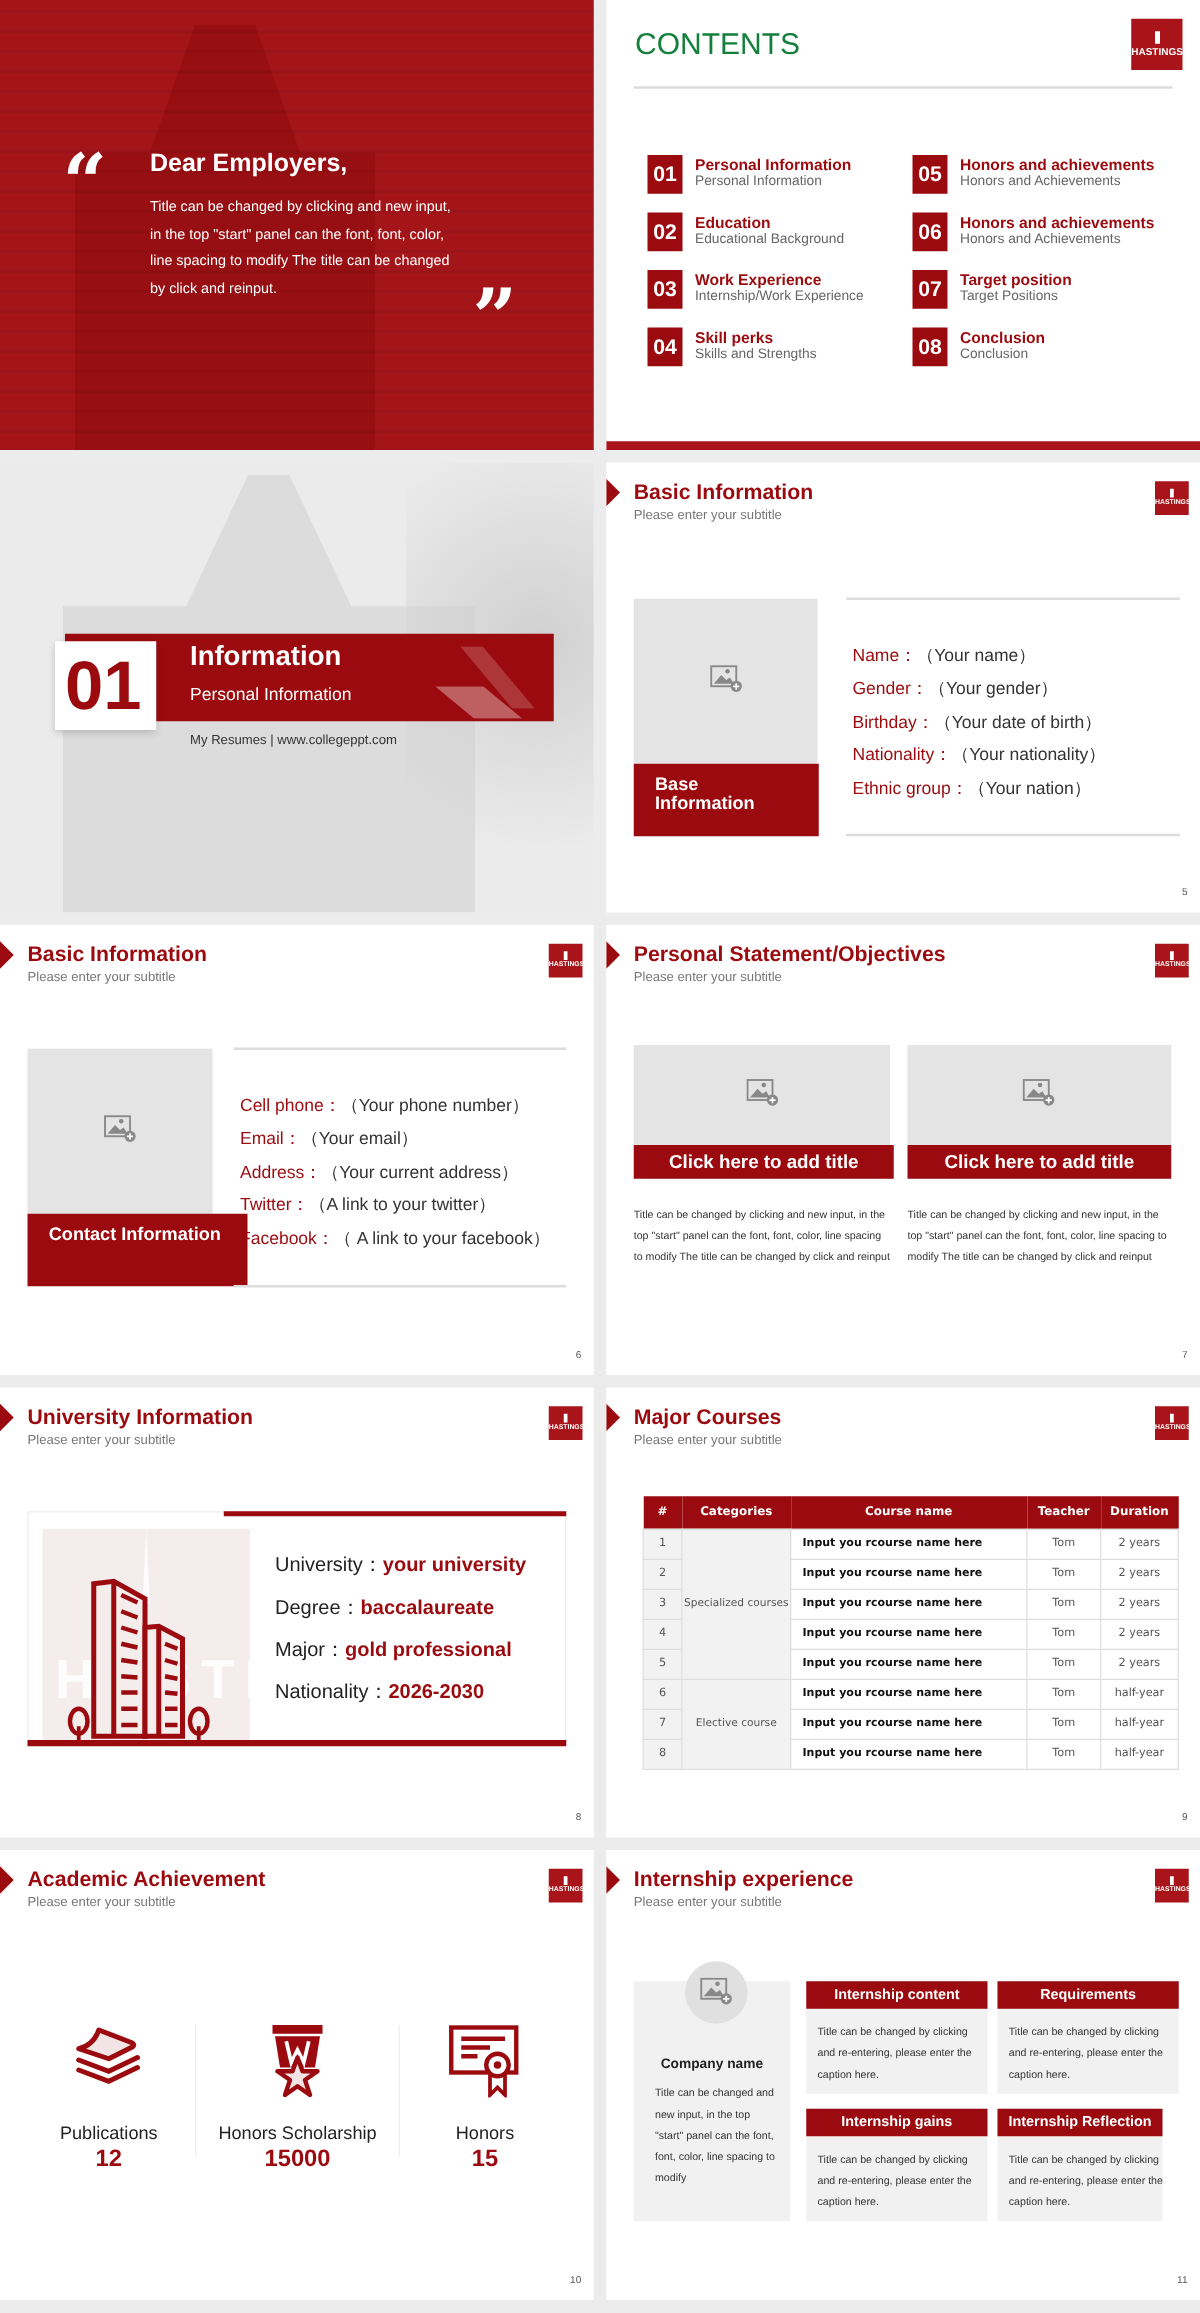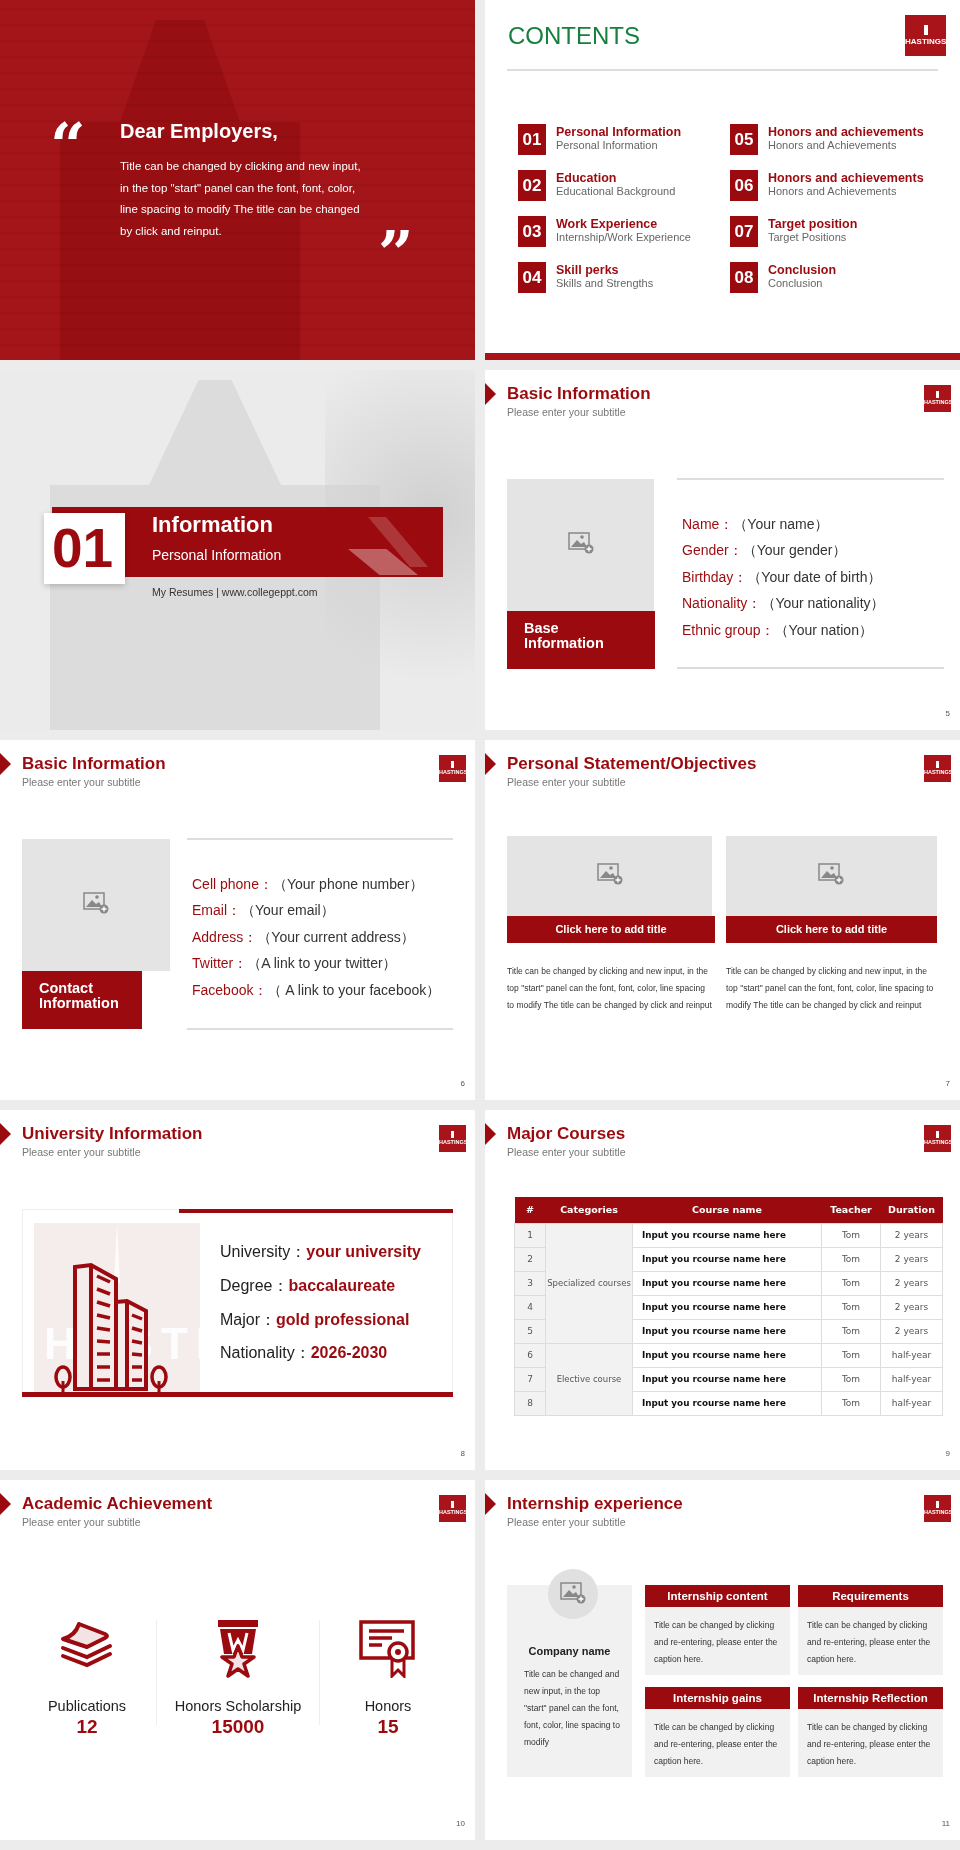--- a/index.html
+++ b/index.html
@@ -61,21 +61,21 @@
 
   
   .ph { position: absolute; background: #e5e4e5; }
   .ph-icon { position: absolute; width: 26px; height: 22px; }
   .redlabel { position: absolute; background: #9b0a0e; color: #fff; font-weight: bold; font-size: 14.5px; line-height: 15px; padding: 10px 17px; }
   .hline { position: absolute; height: 2px; background: #ddd; }
   .field { position: absolute; font-size: 14px; white-space: nowrap; color: #333; }
   .field .k { color: #9b0a0e; }
 
   
-  .clk { position: absolute; background: #9b0a0e; color: #fff; font-weight: bold; font-size: 11px; text-align: center; line-height: 27px; }
+  .clk { position: absolute; background: #9b0a0e; color: #fff; font-weight: bold; font-size: 15px; text-align: center; line-height: 27px; }
   .para { position: absolute; font-size: 8.5px; line-height: 17px; color: #333; }
 
   
   .uni-frame { position: absolute; left: 22px; top: 99px; width: 431px; height: 185px; border: 1px solid #eee; }
   .uni-topbar { position: absolute; left: 179px; top: 99px; width: 274px; height: 4px; background: #9b0a0e; }
   .uni-bot { position: absolute; left: 22px; top: 282px; width: 431px; height: 5px; background: #9b0a0e; }
   .uni-art { position: absolute; left: 34px; top: 113px; width: 166px; height: 169px; background: #f5ecec; }
   .uni-row { position: absolute; left: 220px; font-size: 16px; color: #222; white-space: nowrap; }
   .uni-row b { color: #9b0a0e; }
 
@@ -203,21 +203,21 @@
   <div class="logo"><span class="tower"></span><span>HASTINGS</span></div>
   <div class="ph" style="left:22px;top:99px;width:148px;height:132px">
     <svg class="ph-icon" style="left:61px;top:53px" viewBox="0 0 26 22">
       <rect x="1" y="1" width="20" height="16" fill="none" stroke="#888" stroke-width="1.5"></rect>
       <path d="M3 15 L9 8 L13 12 L16 10 L19 15 Z" fill="#888"></path>
         <circle cx="14" cy="5" r="1.8" fill="#888"></circle>
       <circle cx="21" cy="17" r="4.5" fill="#888"></circle>
         <path d="M21 14.5v5M18.5 17h5" stroke="#fff" stroke-width="1.4"></path>
     </svg>
   </div>
-  <div class="redlabel" style="left:22px;top:231px;width:120px;height:58px">Contact Information</div>
+  <div class="redlabel" style="left:22px;top:231px;width:176px;height:58px">Contact Information</div>
   <div class="hline" style="left:187px;top:98px;width:266px"></div>
   <div class="hline" style="left:187px;top:288px;width:266px"></div>
   <div class="field" style="left:192px;top:136px"><span class="k">Cell phone：</span><span>（Your phone number）</span></div>
   <div class="field" style="left:192px;top:162px"><span class="k">Email：</span><span>（Your email）</span></div>
   <div class="field" style="left:192px;top:189px"><span class="k">Address：</span><span>（Your current address）</span></div>
   <div class="field" style="left:192px;top:215px"><span class="k">Twitter：</span><span>（A link to your twitter）</span></div>
   <div class="field" style="left:192px;top:242px"><span class="k">Facebook：</span><span>（ A link to your facebook）</span></div>
   <div class="pagenum">6</div>
 </div>
 
@@ -434,18 +434,18 @@
     <div class="card-b">Title can be changed by clicking and re-entering, please enter the caption here.</div>
   </div>
   <div class="card" style="left:313px;top:105px;width:145px;height:90px">
     <div class="card-h">Requirements</div>
     <div class="card-b">Title can be changed by clicking and re-entering, please enter the caption here.</div>
   </div>
   <div class="card" style="left:160px;top:207px;width:145px;height:90px">
     <div class="card-h">Internship gains</div>
     <div class="card-b">Title can be changed by clicking and re-entering, please enter the caption here.</div>
   </div>
-  <div class="card" style="left:313px;top:207px;width:145px;height:90px">
+  <div class="card" style="left:313px;top:207px;width:132px;height:90px">
     <div class="card-h">Internship Reflection</div>
     <div class="card-b">Title can be changed by clicking and re-entering, please enter the caption here.</div>
   </div>
   <div class="pagenum">11</div>
 </div>
 
 </body></html>

